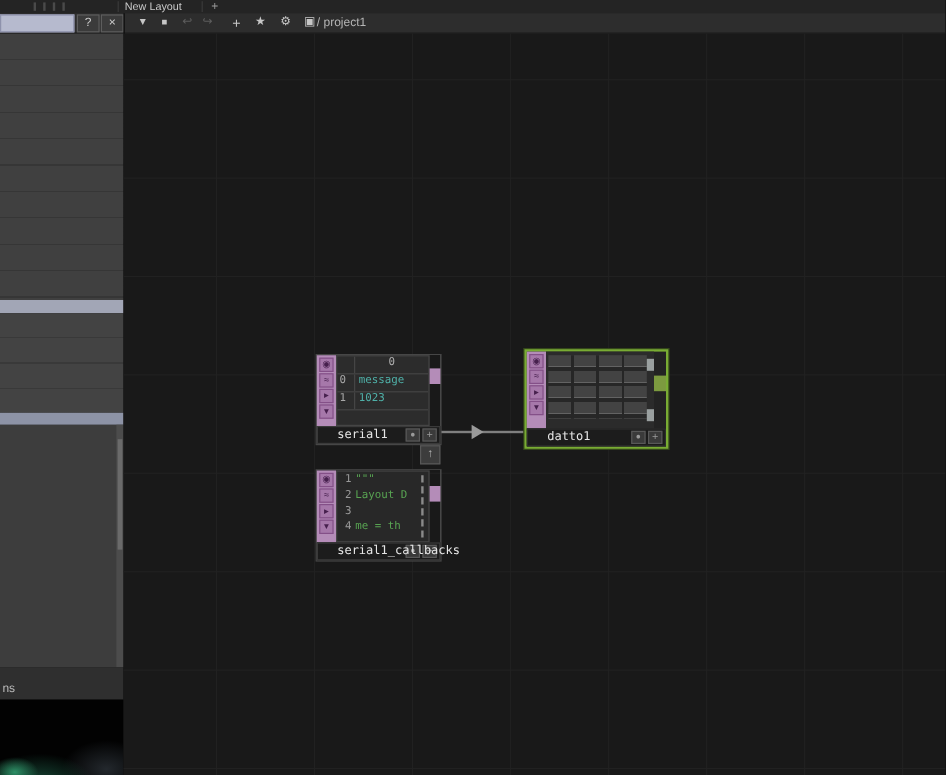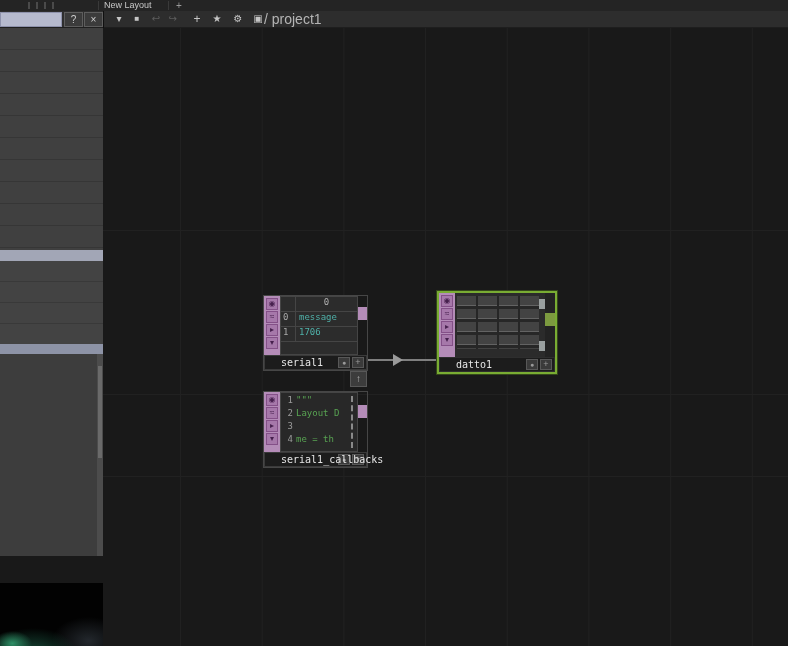--- a/index.html
+++ b/index.html
@@ -17,21 +17,21 @@
   
   .pane-hdr{left:0;top:11px;width:103px;height:17px;background:#2e2e2e;border-bottom:1px solid #1f1f1f;}
   .pane-field{left:0;top:12px;width:62px;height:15px;background:#b6bace;border:1px solid #8e92ac;}
   .pane-btn{top:12px;width:19px;height:15px;background:#3b3b3b;border:1px solid #5d5d5d;
             color:#cfcfcf;font-size:10px;text-align:center;line-height:13px;}
 
   
   .toolbar{left:103px;top:11px;width:685px;height:17px;background:#2d2d2d;border-bottom:1px solid #1e1e1e;}
   .tb-icon{top:0;width:16px;height:17px;line-height:16px;text-align:center;color:#c6c6c6;font-size:10px;cursor:default;}
   .tb-dim{color:#5d5d5d;}
-  .crumb{left:161px;top:0;height:17px;line-height:17px;font-size:14px;color:#b5b5b5;white-space:nowrap;}
+  .crumb{left:161px;top:0;height:17px;line-height:17px;font-size:10px;color:#b5b5b5;white-space:nowrap;}
 
   
   .sb{left:0;width:103px;}
   .sb-rows1{top:28px;height:222px;background:repeating-linear-gradient(180deg,#404040 0px,#404040 21px,#363636 21px,#363636 22px);}
   .sb-light1{top:250px;height:11px;background:#a2a6b6;}
   .sb-rows2{top:261px;height:83px;background:repeating-linear-gradient(180deg,#434343 0px,#434343 20px,#393939 20px,#393939 21px);}
   .sb-light2{top:344px;height:10px;background:#8d93a6;}
   .sb-panel{top:354px;height:202px;background:#3d3d3d;}
   .sb-scroll{position:absolute;right:0;top:0;width:6px;height:100%;background:#4c4c4c;}
   .sb-thumbbar{position:absolute;right:1px;top:12px;width:4px;height:92px;background:#6a6a6a;}
@@ -142,20 +142,23 @@
 
   <div class="abs sb sb-rows1"></div>
   <div class="abs sb sb-light1"></div>
   <div class="abs sb sb-rows2"></div>
   <div class="abs sb sb-light2"></div>
   <div class="abs sb sb-panel">
     <div class="sb-scroll">
       <div class="sb-thumbbar"></div>
     </div>
   </div>
+  <div class="abs sb sb-status">
+    <span class="sb-status-text">ns</span>
+  </div>
   <div class="abs sb sb-thumb"></div>
   <div class="abs v-divider"></div>
 
   <div class="abs network">
 
     <div>
       <div class="abs wire-line"></div>
       <div class="abs wire-arrow"></div>
     </div>
 
@@ -170,21 +173,21 @@
         <div class="dat-row dat-hdr">
           <span class="dat-idx"></span>
           <span class="dat-val">0</span>
         </div>
         <div class="dat-row">
           <span class="dat-idx">0</span>
           <span class="dat-val">message</span>
         </div>
         <div class="dat-row">
           <span class="dat-idx">1</span>
-          <span class="dat-val">1706</span>
+          <span class="dat-val">1023</span>
         </div>
       </div>
       <div class="outconn"></div>
       <div class="label-bar">
         <span class="label-text">serial1</span>
         <span class="mini-btn" style="right:16px">●</span>
         <span class="mini-btn" style="right:2px;font-size:9px;line-height:8px">+</span>
       </div>
     </div>
 

